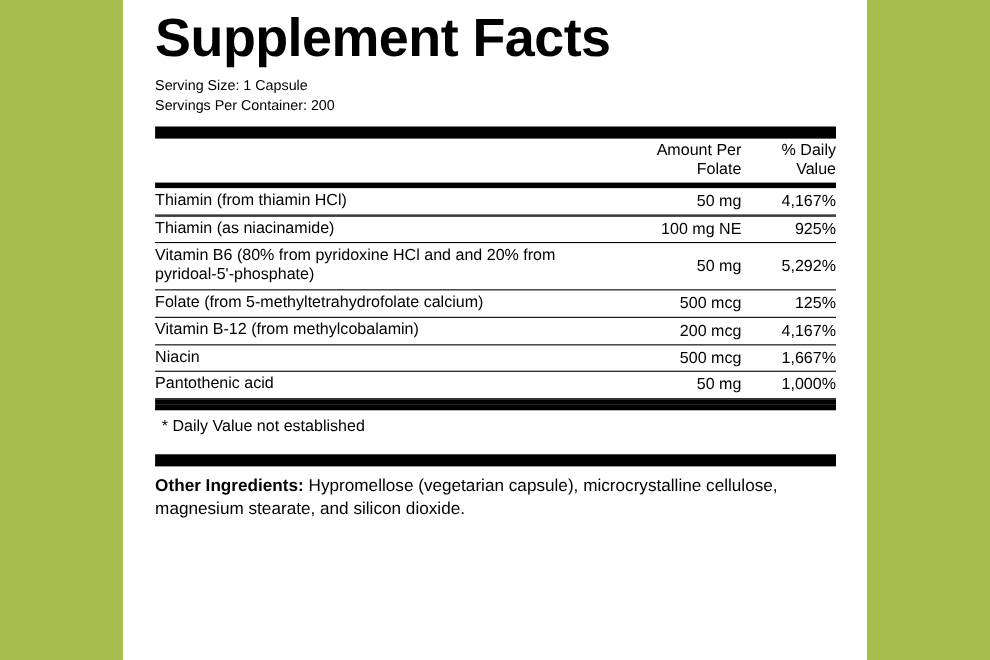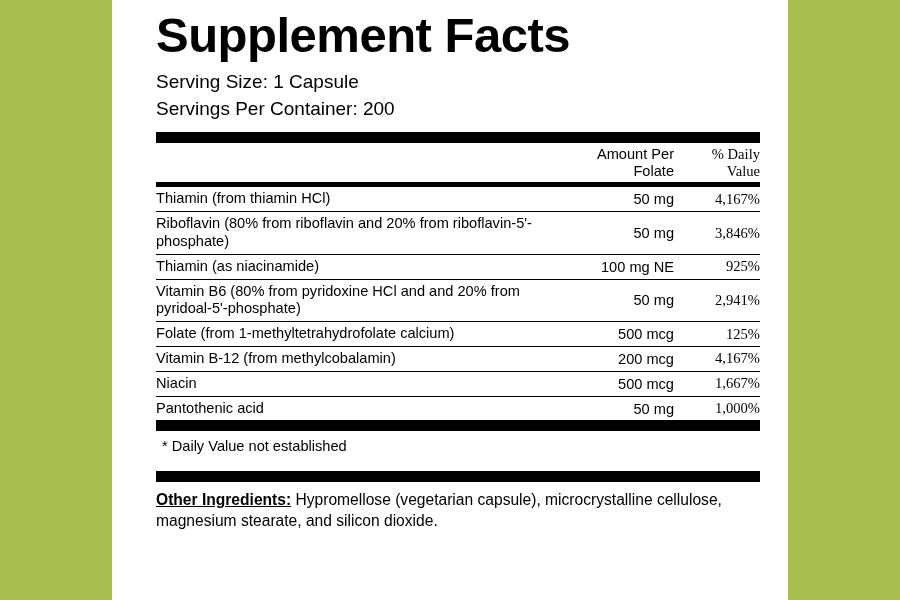--- a/index.html
+++ b/index.html
@@ -29,33 +29,33 @@
     width: 112px; height: 600px;
     background: #a8bf4f;
   }
   .panel {
     position: absolute;
     left: 112px; top: 0;
     width: 676px;
     height: 600px;
     background: #ffffff;
     box-sizing: border-box;
-    padding: 6px 28px 0 44px;
+    padding: 6px 28px 0 29px;
   }
   .title {
     font-size: 49px;
     font-weight: bold;
     letter-spacing: -0.5px;
     line-height: 1.05;
     color: #000;
     margin: 4px 0 8px 0;
     white-space: nowrap;
   }
   .serving-line {
-    font-size: 19px;
+    font-size: 13px;
     color: #000;
     line-height: 1.38;
   }
   .rule-thick {
     height: 11px;
     background: #000;
     margin-top: 10px;
   }
   .rule-med {
     height: 5px;
@@ -80,21 +80,20 @@
     text-align: right;
     white-space: nowrap;
     width: 118px;
     padding-right: 8px;
   }
   td.dv {
     text-align: right;
     white-space: nowrap;
     width: 86px;
     padding-right: 14px;
-    font-family: Liberation Serif, serif;
   }
   tr.divider td {
     padding: 0;
   }
   tr.divider hr {
     border: none;
     border-top: 1.5px solid #000;
     margin: 0;
   }
   .hdr-row td {
@@ -110,21 +109,21 @@
   .footnote {
     font-size: 14.6px;
     padding: 7px 0 7px 6px;
   }
   .other {
     font-size: 15.6px;
     line-height: 1.35;
     padding-top: 7px;
     color: #000;
   }
-  .other b { font-weight: bold; text-decoration: underline; }
+  .other b { font-weight: bold; }
 </style>
 </head>
 <body>
 
 <div id="page">
 
   <div class="band-left"></div>
   <div class="band-right"></div>
 
   <div class="panel">
@@ -160,55 +159,50 @@
         <td class="name">Thiamin (from thiamin HCl)</td>
         <td class="amount">50 mg</td>
         <td class="dv">4,167%</td>
       </tr>
       <tr class="divider">
             <td colspan="3">
               <hr>
             </td>
           </tr>
 
-      <tr>
-        <td class="name">Riboflavin (80% from riboflavin and 20% from riboflavin-5'-phosphate)</td>
-        <td class="amount">50 mg</td>
-        <td class="dv">3,846%</td>
-      </tr>
       <tr class="divider">
             <td colspan="3">
               <hr>
             </td>
           </tr>
 
       <tr>
         <td class="name">Thiamin (as niacinamide)</td>
         <td class="amount">100 mg NE</td>
         <td class="dv">925%</td>
       </tr>
       <tr class="divider">
             <td colspan="3">
               <hr>
             </td>
           </tr>
 
       <tr>
         <td class="name">Vitamin B6 (80% from pyridoxine HCl and and 20% from pyridoal-5'-phosphate)</td>
         <td class="amount">50 mg</td>
-        <td class="dv">2,941%</td>
-      </tr>
-      <tr class="divider">
-            <td colspan="3">
-              <hr>
-            </td>
-          </tr>
-
-      <tr>
-        <td class="name">Folate (from 1-methyltetrahydrofolate calcium)</td>
+        <td class="dv">5,292%</td>
+      </tr>
+      <tr class="divider">
+            <td colspan="3">
+              <hr>
+            </td>
+          </tr>
+
+      <tr>
+        <td class="name">Folate (from 5-methyltetrahydrofolate calcium)</td>
         <td class="amount">500 mcg</td>
         <td class="dv">125%</td>
       </tr>
       <tr class="divider">
             <td colspan="3">
               <hr>
             </td>
           </tr>
 
       <tr>

